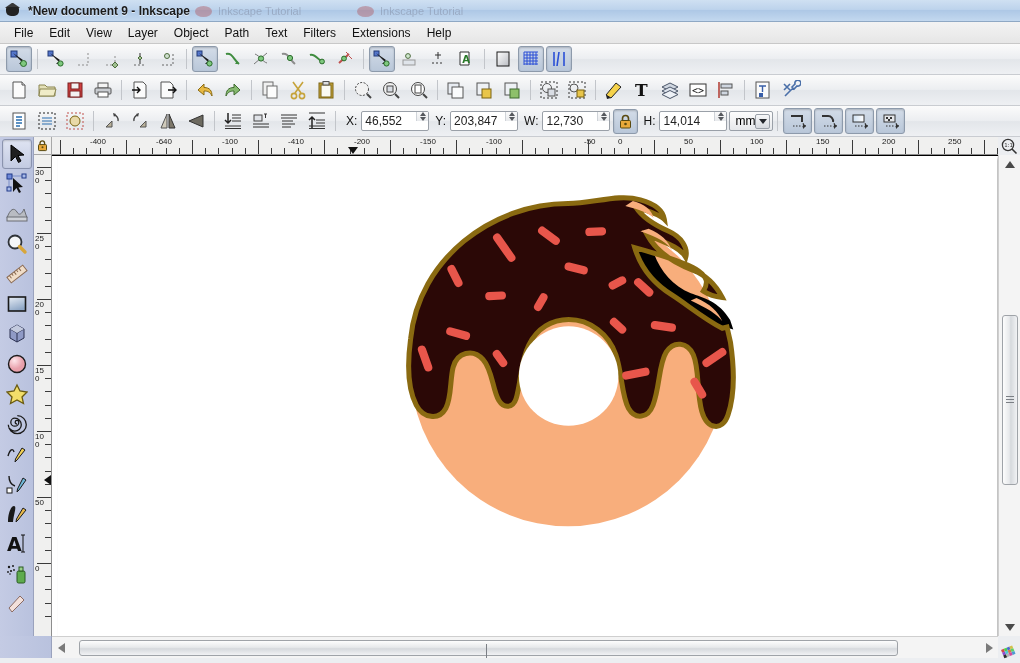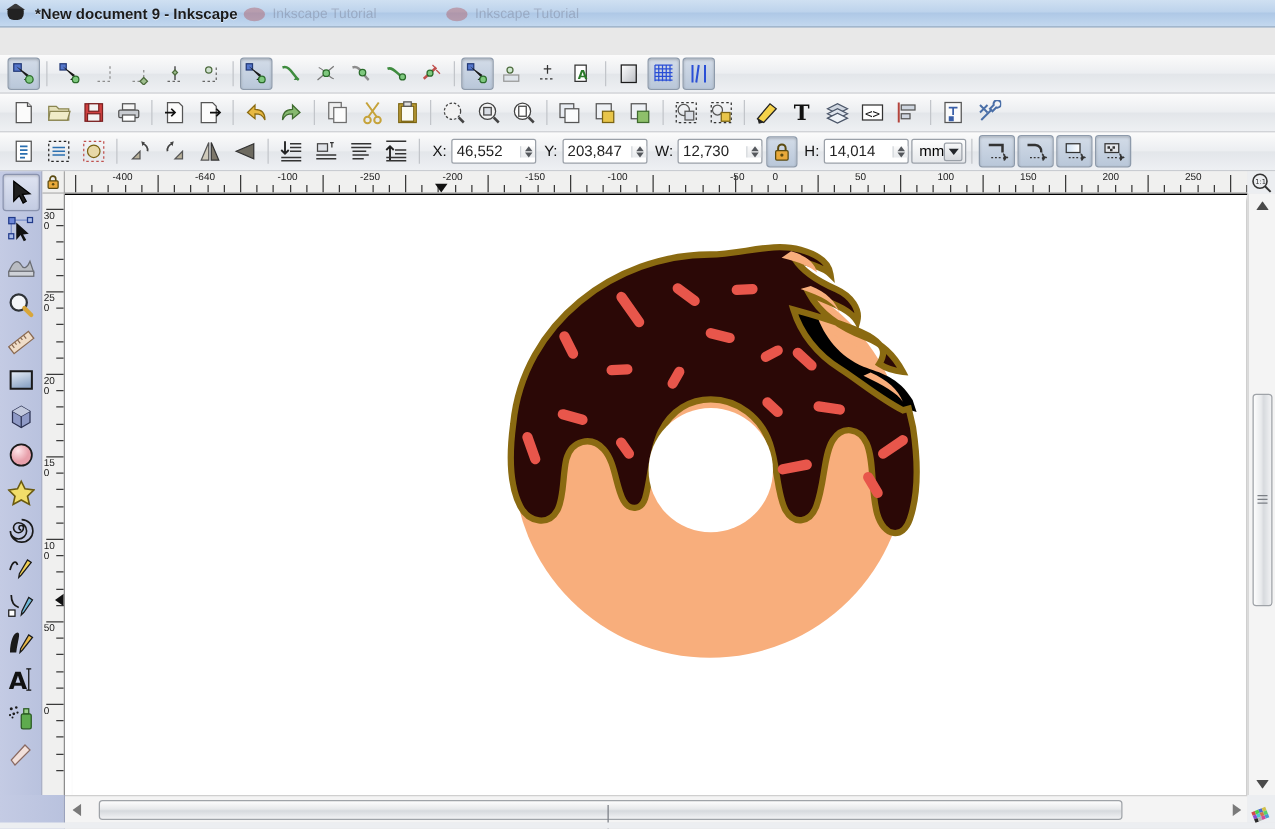--- a/index.html
+++ b/index.html
@@ -74,21 +74,21 @@
     border: 1px solid #8d9aab;
     background: linear-gradient(to bottom, #d3dce8 0%, #b9c7d9 100%);
     box-shadow: inset 0 1px 2px rgba(0,0,0,0.20);
   }
   .tsep { width: 1px; height: 20px; background: #c2c5ca; margin: 0 4px; flex: none; }
   .tgap { width: 5px; flex: none; }
 
   
   .fld-label { font-size: 12px; margin: 0 4px 0 6px; color: #111; }
   .spin {
-    height: 20px; display: flex; align-items: center;
+    height: 20px; display: flex; align-items: flex-start;
     border: 1px solid #9aa0a8; background: #fff; border-radius: 2px; flex: none;
   }
   .spin input {
     border: 0; outline: 0; height: 18px; font-size: 12px;
     font-family: "Liberation Sans", sans-serif; color: #222;
     padding: 0 3px; background: transparent; text-align: left;
   }
   .spin .arrows {
     width: 12px; display: flex; flex-direction: column; justify-content: center;
     align-items: center; border-left: 1px solid #cfd3d8;
@@ -222,20 +222,32 @@
     <div class="ghost-dot" style="left:357px; top:6px;"></div>
     <div class="ghost" style="left:380px; top:5px;">Inkscape Tutorial</div>
 
     <div class="tb-icon">
       <div class="ink-top"></div>
         <div class="ink-body"></div>
     </div>
     <div class="tb-title">*New document 9 - Inkscape</div>
   </div>
 
+  <div class="menubar">
+    <div class="menu-item">File</div>
+    <div class="menu-item">Edit</div>
+    <div class="menu-item">View</div>
+    <div class="menu-item">Layer</div>
+    <div class="menu-item">Object</div>
+    <div class="menu-item">Path</div>
+    <div class="menu-item">Text</div>
+    <div class="menu-item">Filters</div>
+    <div class="menu-item">Extensions</div>
+    <div class="menu-item">Help</div>
+  </div>
 
   <div class="toolrow" id="toolrow-snap">
     <div class="tgap"></div>
     <div class="tbtn pressed">
       <svg width="18" height="18" viewBox="0 0 18 18">
         <rect x="1" y="1" width="6" height="6" fill="#5577cc" stroke="#233a77"></rect>
         <path d="M3 3 L14 14 L9 14 L13 10 Z" fill="#1a1a1a"></path>
         <circle cx="13.5" cy="13.5" r="3" fill="#7ec87e" stroke="#2a6b2a"></circle>
       </svg>
     </div>
@@ -862,21 +874,21 @@
       <div class="htick" style="left: 100.4px; height: 6px;"></div>
       <div class="htick" style="left: 113.6px; height: 6px;"></div>
       <div class="htick" style="left: 126.8px; height: 6px;"></div>
       <div class="htick" style="left: 140px; height: 14px;"></div>
       <div class="hlab" style="left: 140px;">-100</div>
       <div class="htick" style="left: 153.2px; height: 6px;"></div>
       <div class="htick" style="left: 166.4px; height: 6px;"></div>
       <div class="htick" style="left: 179.6px; height: 6px;"></div>
       <div class="htick" style="left: 192.8px; height: 6px;"></div>
       <div class="htick" style="left: 206px; height: 14px;"></div>
-      <div class="hlab" style="left: 206px;">-250</div>
+      <div class="hlab" style="left: 206px;">-410</div>
       <div class="htick" style="left: 219.2px; height: 6px;"></div>
       <div class="htick" style="left: 232.4px; height: 6px;"></div>
       <div class="htick" style="left: 245.6px; height: 6px;"></div>
       <div class="htick" style="left: 258.8px; height: 6px;"></div>
       <div class="htick" style="left: 272px; height: 14px;"></div>
       <div class="hlab" style="left: 272px;">-200</div>
       <div class="htick" style="left: 285.2px; height: 6px;"></div>
       <div class="htick" style="left: 298.4px; height: 6px;"></div>
       <div class="htick" style="left: 311.6px; height: 6px;"></div>
       <div class="htick" style="left: 324.8px; height: 6px;"></div>

